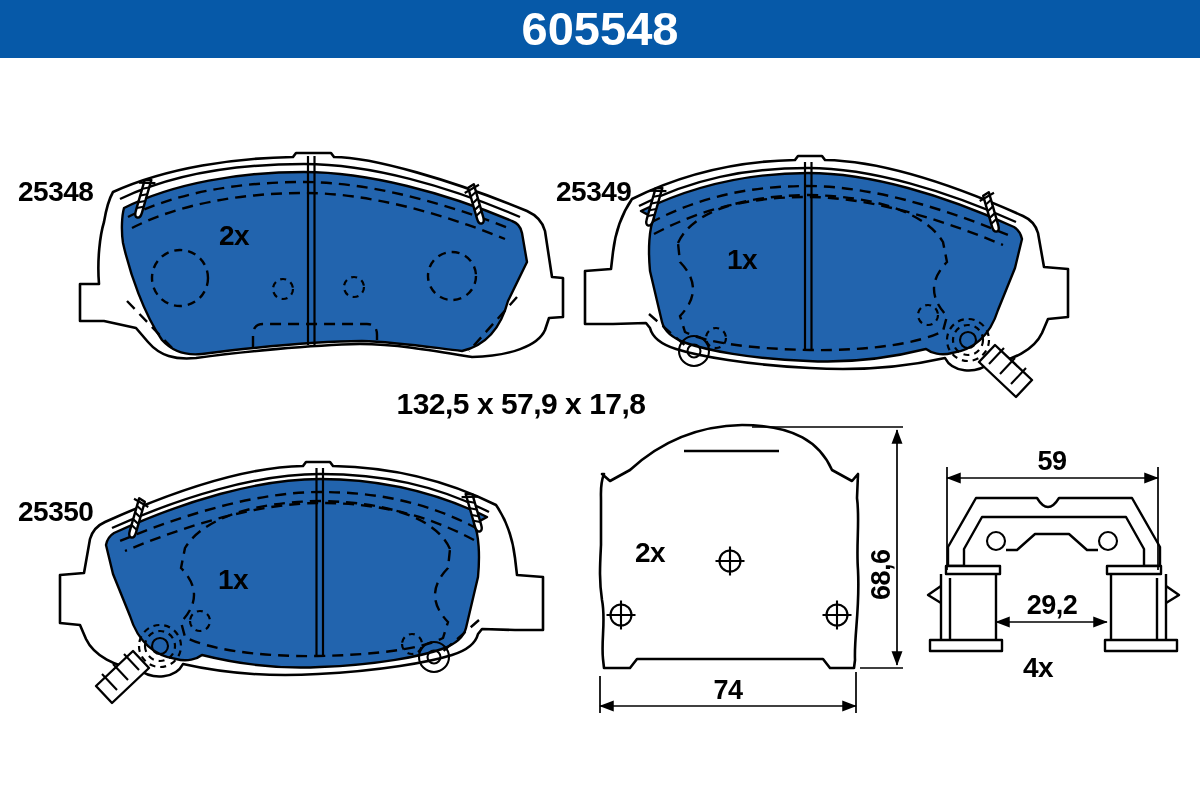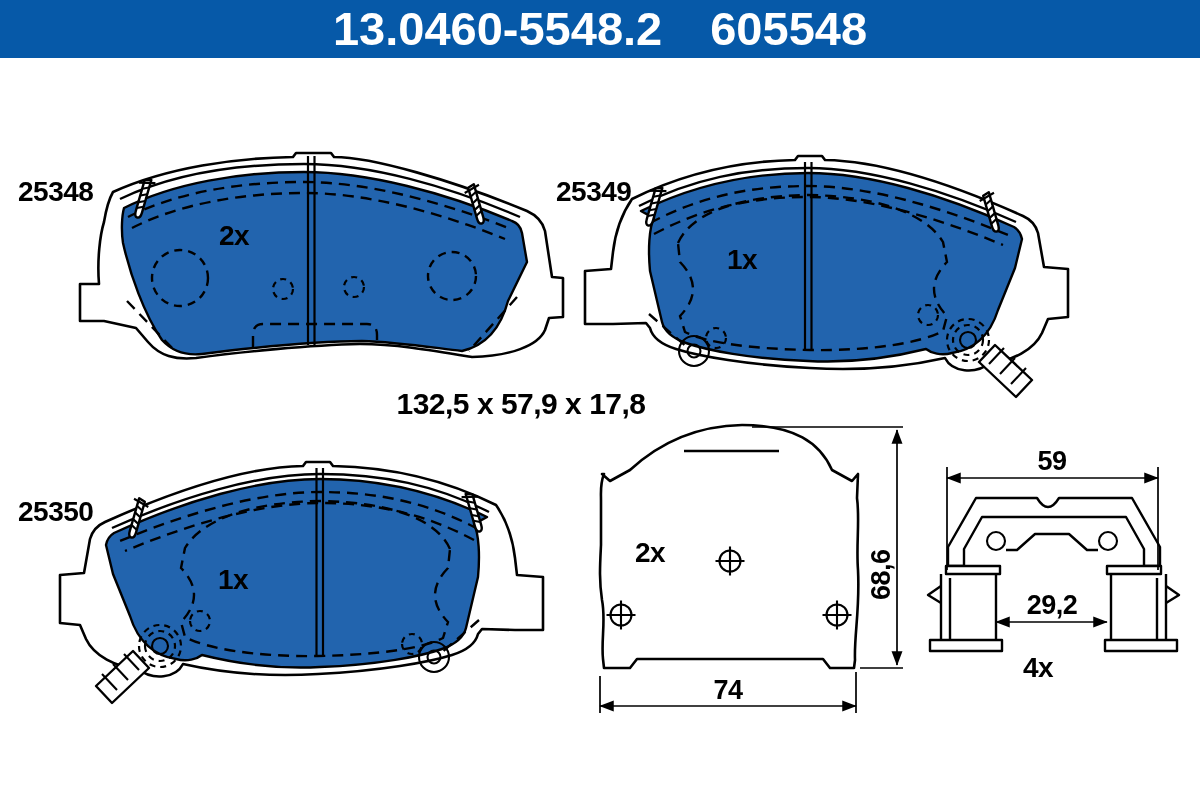--- a/index.html
+++ b/index.html
@@ -31,21 +31,20 @@
   .dash{fill:none;stroke:var(--line-color);stroke-width:2.4;stroke-dasharray:11 7;}
   .dashc{fill:none;stroke:var(--line-color);stroke-width:2.4;stroke-dasharray:8 6;}
   .dashs{fill:none;stroke:var(--line-color);stroke-width:2.2;stroke-dasharray:6 5;}
   .hatch{fill:#fff;stroke:var(--line-color);stroke-width:2.4;stroke-linejoin:round;}
   .tech{font-family:"Liberation Sans","DejaVu Sans",sans-serif;font-weight:bold;fill:#000;letter-spacing:-0.5px;}
 </style>
 </head>
 <body>
 
 <div class="header">
-  <span>13.0460-5548.2</span>
   <span>605548</span>
 </div>
 
 <svg class="drawing" width="1200" height="800" viewBox="0 0 1200 800">
   <defs>
     <marker id="arw" viewBox="0 0 10 10" refX="9.5" refY="5" markerWidth="8.5" markerHeight="8.5" orient="auto-start-reverse">
         <path d="M0,1.2 L10,5 L0,8.8 Z" fill="#000"></path>
       </marker>
 
     <g id="pin-shape">

